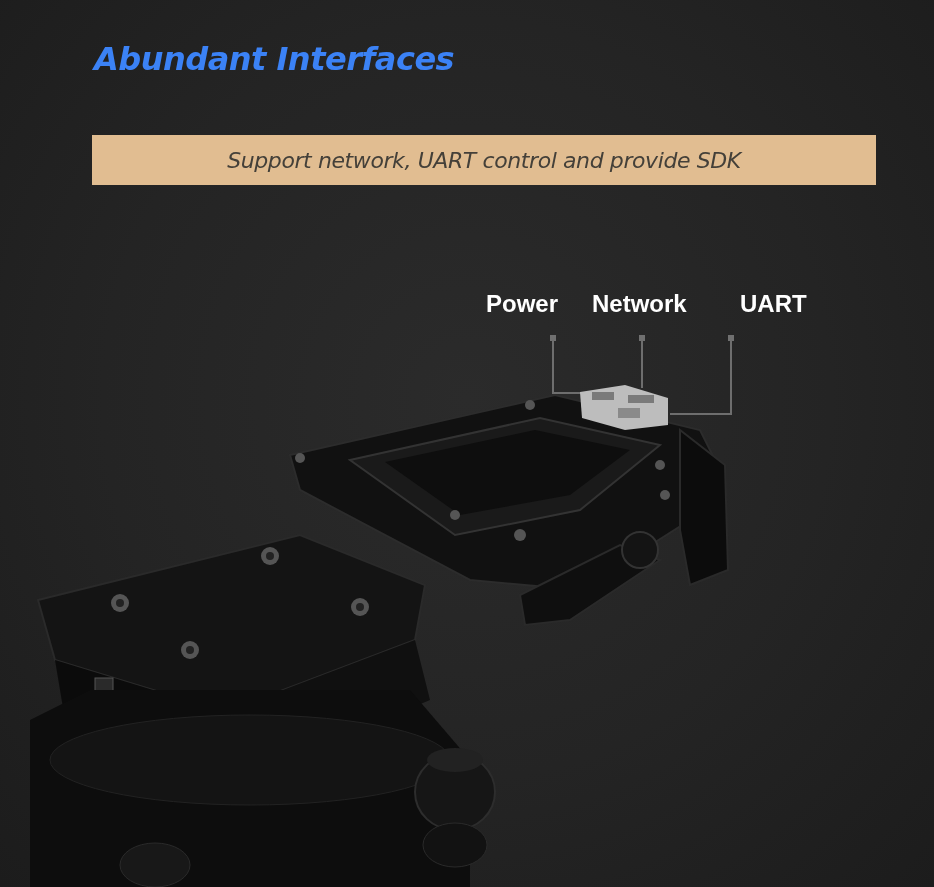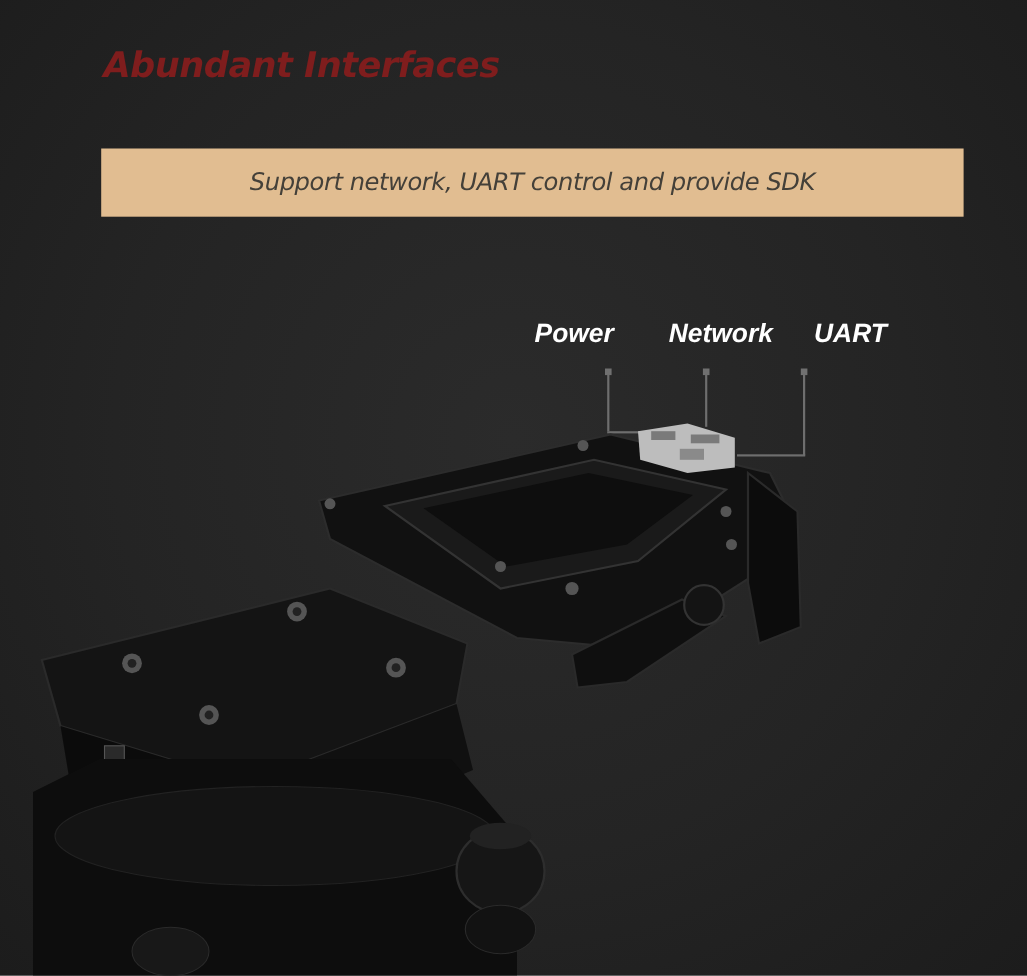--- a/index.html
+++ b/index.html
@@ -3,51 +3,50 @@
 <meta charset="utf-8">
 <style>
   html, body { margin: 0; padding: 0; }
   body {
     width: 934px; height: 887px; overflow: hidden; position: relative;
     background: radial-gradient(ellipse at 50% 45%, #2b2b2b 0%, #242424 55%, #1c1c1c 100%);
     font-family: "DejaVu Sans", sans-serif;
   }
   .title {
     position: absolute; left: 94px; top: 40px;
-    color: #7f1d1d; font-size: 32px; font-weight: bold; font-style: italic;
+    color: #3b82f6; font-size: 32px; font-weight: bold; font-style: italic;
     letter-spacing: -0.5px;
   }
   .banner {
-    position: absolute; left: 92px; top: 135px; width: 784px; height: 62px;
+    position: absolute; left: 92px; top: 135px; width: 784px; height: 50px;
     background: #e1bd91;
     display: flex; align-items: center; justify-content: center;
   }
   .banner span {
     color: #444039; font-size: 22px; font-style: italic; letter-spacing: -0.4px;
   }
   .label {
     position: absolute; top: 290px; color: #ffffff; font-size: 24px; font-weight: bold;
     font-family: "Liberation Sans", sans-serif;
-    font-style: italic;
   }
   .line { position: absolute; background: #6e6e6e; }
   .dot { position: absolute; width: 6px; height: 6px; background: #707070; }
   svg.product { position: absolute; left: 0; top: 0; }
 </style>
 </head>
 <body>
 
 <div class="title">Abundant Interfaces</div>
 
 <div class="banner">
   <span>Support network, UART control and provide SDK</span>
 </div>
 
 <div class="label" style="left:486px;">Power</div>
-<div class="label" style="left:592px;margin-left:16px;">Network</div>
+<div class="label" style="left:592px;">Network</div>
 <div class="label" style="left:740px;">UART</div>
 
 <div class="dot" style="left:550px; top:335px;"></div>
 <div class="line" style="left:552px; top:340px; width:2px; height:52px;"></div>
 <div class="line" style="left:552px; top:392px; width:40px; height:2px;"></div>
 
 <div class="dot" style="left:639px; top:335px;"></div>
 <div class="line" style="left:641px; top:340px; width:2px; height:48px;"></div>
 
 <div class="dot" style="left:728px; top:335px;"></div>

